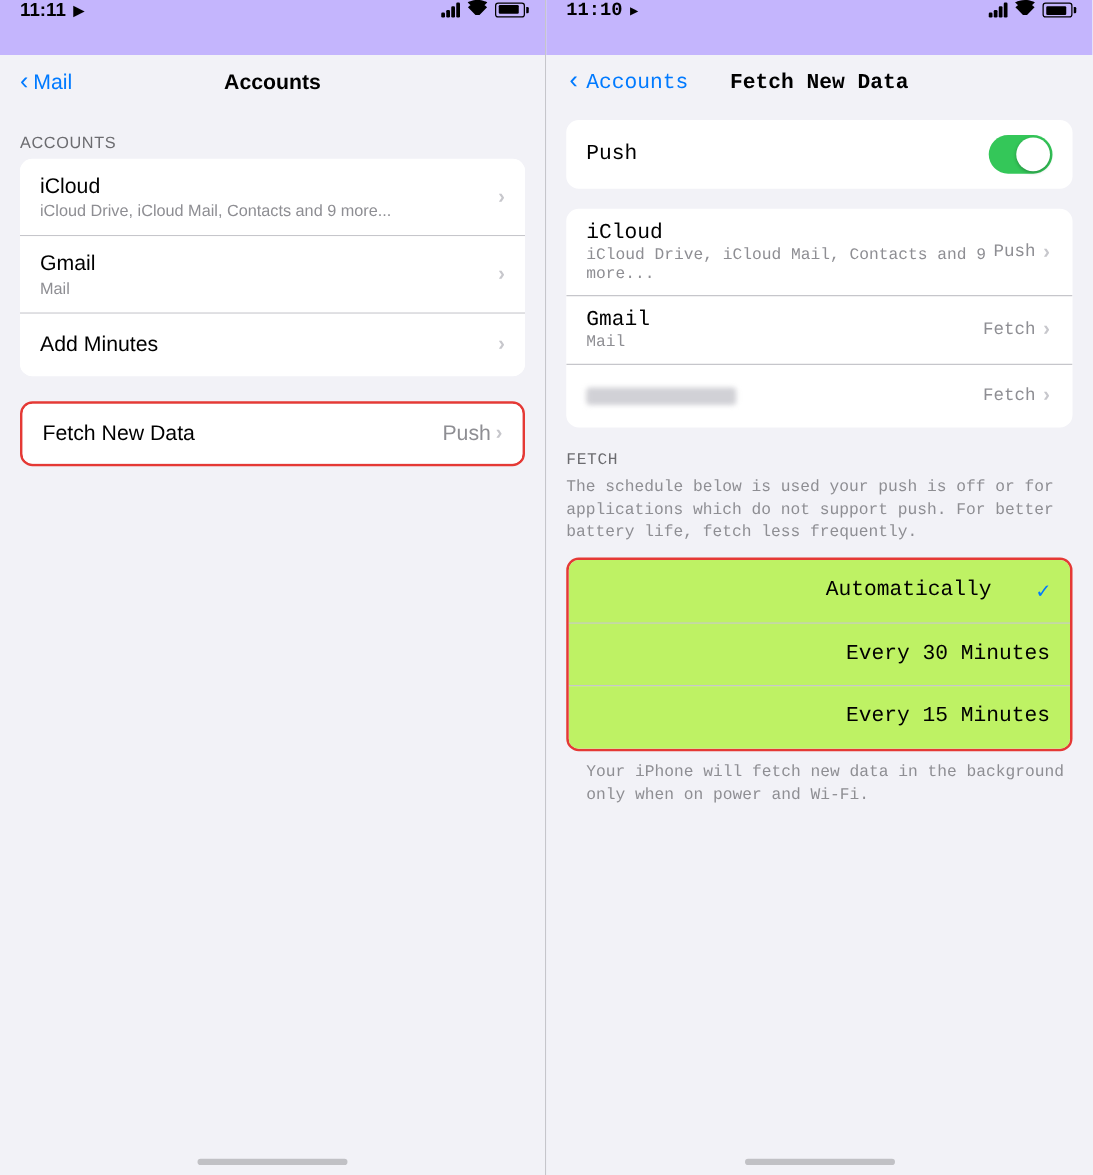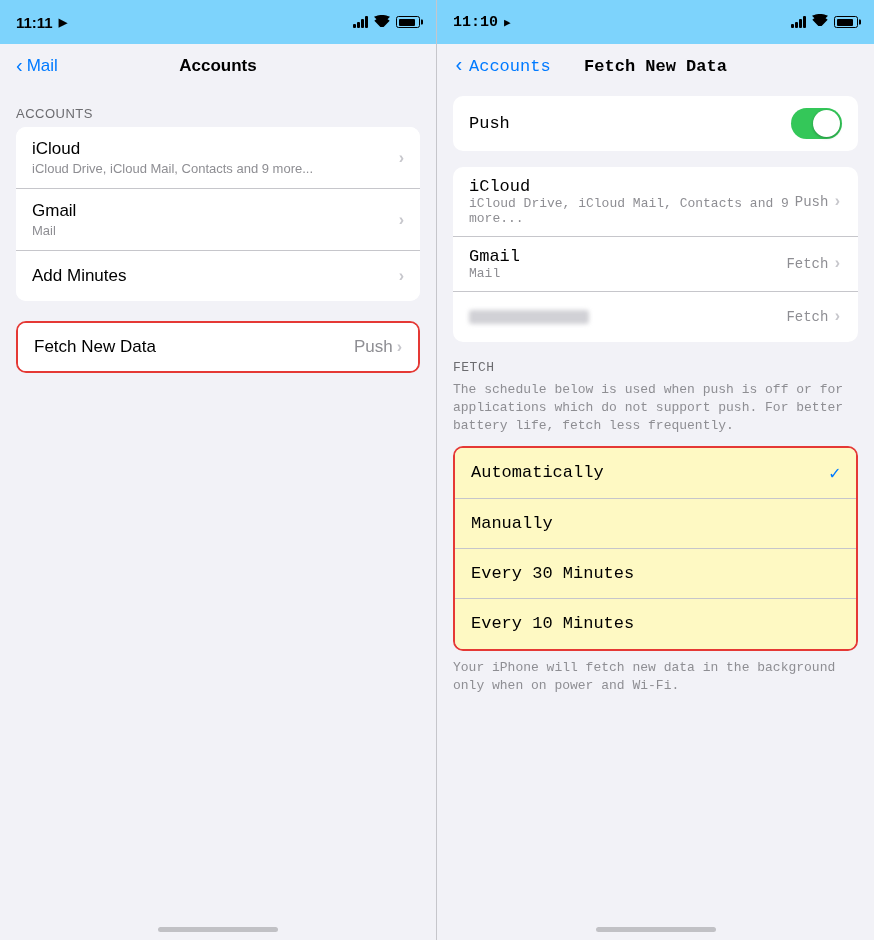--- a/index.html
+++ b/index.html
@@ -31,24 +31,24 @@
       display: flex;
       flex-direction: column;
       position: relative;
       font-family: Liberation Mono, monospace;
     }
 
     
     .status-bar {
       height: 44px;
       display: flex;
-      align-items: center;
+      align-items: flex-start;
       justify-content: space-between;
       padding: 0 16px;
-      background: #7dd3fc;
+      background: #c4b5fd;
     }
     .status-time {
       font-size: 15px;
       font-weight: 600;
       color: #000;
       display: flex;
       align-items: center;
       gap: 4px;
     }
     .status-icons {
@@ -324,42 +324,43 @@
     
     .fetch-options-wrapper {
       margin: 0 16px;
       border: 2.5px solid #e53935;
       border-radius: 10px;
       overflow: hidden;
     }
     .fetch-option {
       display: flex;
       align-items: center;
-      justify-content: space-between;
+      justify-content: flex-end;
       padding: 14px 16px;
-      background: #fef9c3;
+      background: #bef264;
       border-bottom: 0.5px solid #c6c6cb;
       cursor: pointer;
       min-height: 50px;
+      gap: 36px;
     }
     .fetch-option:last-child { border-bottom: none; }
     .fetch-option-label {
       font-size: 17px;
       color: #000;
     }
     .checkmark {
       color: #007aff;
       font-size: 18px;
       font-weight: 700;
     }
 
     .footer-note {
       font-size: 13px;
       color: #8e8e93;
-      margin: 8px 16px 0 16px;
+      margin: 8px 16px 0 32px;
       line-height: 1.4;
     }
   </style>
 </head>
 <body>
 
 <div class="panel-left">
 
   <div class="status-bar">
     <div class="status-time">
@@ -501,34 +502,31 @@
         <div class="account-blurred"></div>
       </div>
       <div class="account-item-right">
         <span>Fetch</span>
         <span class="chevron-right">›</span>
       </div>
     </div>
   </div>
 
   <div class="fetch-section-header">FETCH</div>
-  <div class="fetch-description">The schedule below is used when push is off or for applications which do not support push. For better battery life, fetch less frequently.</div>
+  <div class="fetch-description">The schedule below is used your push is off or for applications which do not support push. For better battery life, fetch less frequently.</div>
 
   <div class="fetch-options-wrapper">
     <div class="fetch-option">
       <span class="fetch-option-label">Automatically</span>
       <span class="checkmark">✓</span>
     </div>
     <div class="fetch-option">
-      <span class="fetch-option-label">Manually</span>
+      <span class="fetch-option-label">Every 30 Minutes</span>
     </div>
     <div class="fetch-option">
-      <span class="fetch-option-label">Every 30 Minutes</span>
-    </div>
-    <div class="fetch-option">
-      <span class="fetch-option-label">Every 10 Minutes</span>
+      <span class="fetch-option-label">Every 15 Minutes</span>
     </div>
   </div>
 
   <div class="footer-note">Your iPhone will fetch new data in the background only when on power and Wi-Fi.</div>
 
   <div class="home-indicator"></div>
 </div>
 
 </body></html>

